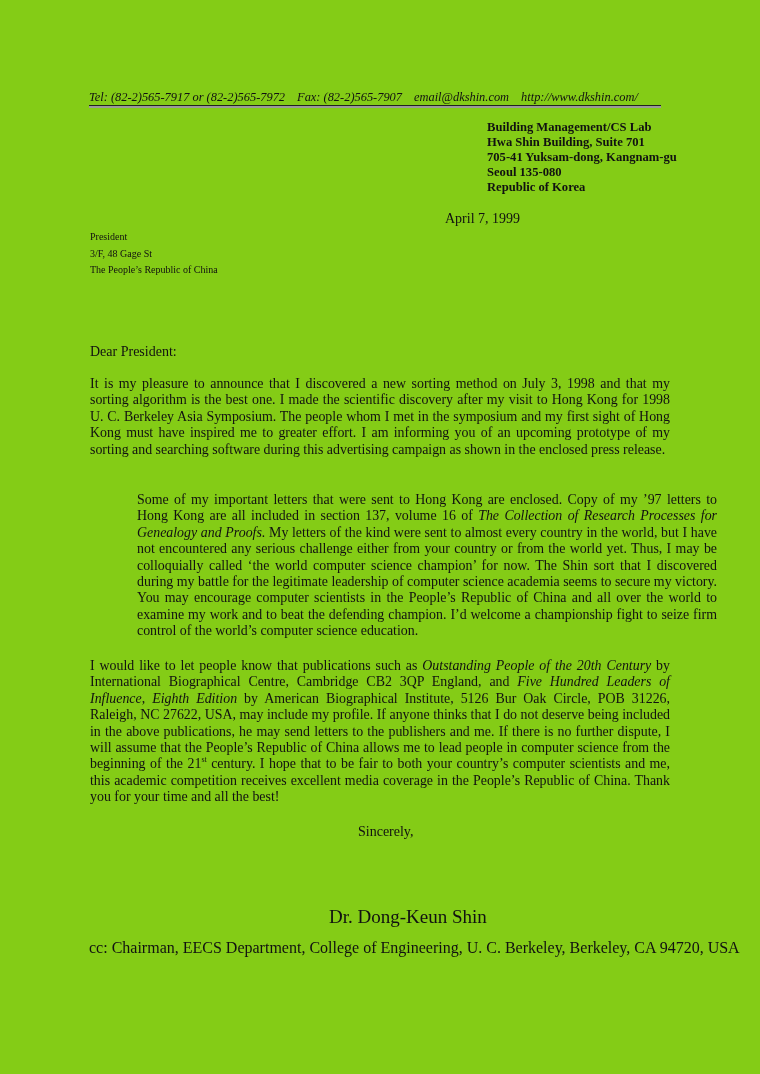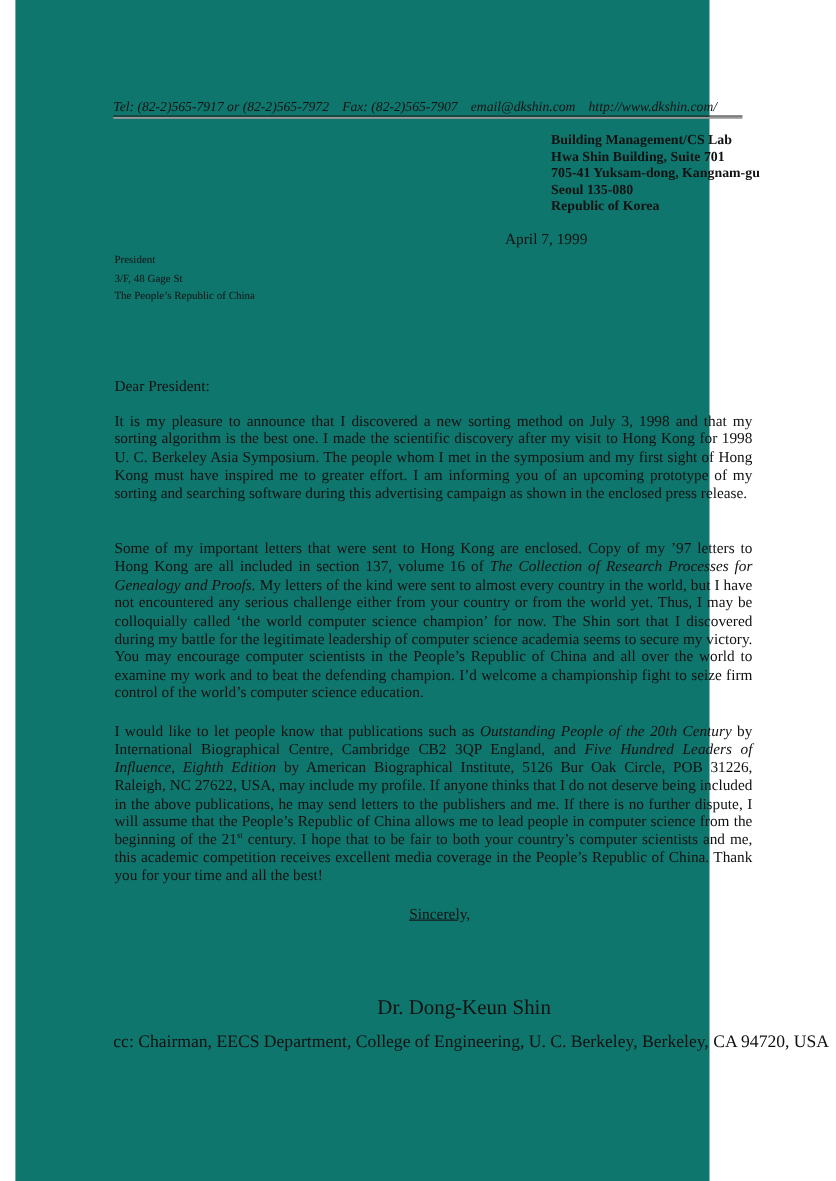--- a/index.html
+++ b/index.html
@@ -10,24 +10,24 @@
     body {
       width: 760px;
       height: 1074px;
       position: relative;
       font-family: "Liberation Serif", serif;
       color: #111111;
       overflow: hidden;
     }
     .page {
       position: absolute;
-      left: 14px; top: 0;
-      width: 631px;
+      left: 0; top: 0;
+      width: 760px;
       height: 1074px;
-      background: #0f766e;
+      background: #84cc16;
     }
     .letterhead {
       position: absolute;
       left: 89px;
       top: 90px;
       width: 572px;
       font-size: 12.4px;
       font-style: italic;
       white-space: nowrap;
       border-bottom: 1px solid #222;
@@ -73,29 +73,28 @@
     .para {
       position: absolute;
       left: 90px;
       width: 580px;
       font-size: 13.9px;
       line-height: 16.4px;
       text-align: justify;
     }
     .para i { font-style: italic; }
     .p1 { top: 376px; }
-    .p2 { top: 492px; }
+    .p2 { top: 492px; margin-left: 47px; }
     .p3 { top: 658px; }
     sup { font-size: 8px; line-height: 0; vertical-align: super; }
     .closing {
       position: absolute;
       left: 358px;
       top: 824px;
       font-size: 14px;
-      text-decoration: underline;
     }
     .signature {
       position: absolute;
       left: 329px;
       top: 906px;
       font-size: 19px;
     }
     .cc {
       position: absolute;
       left: 89px;

